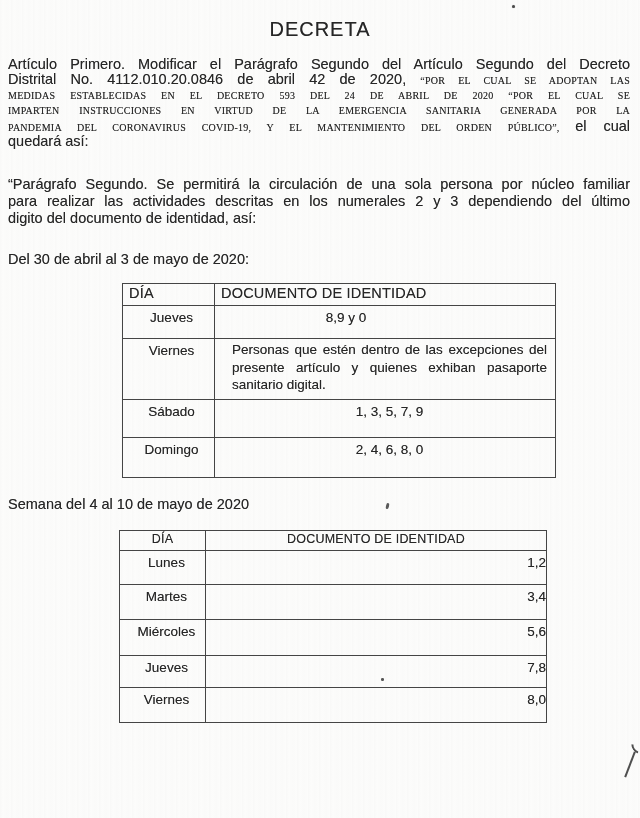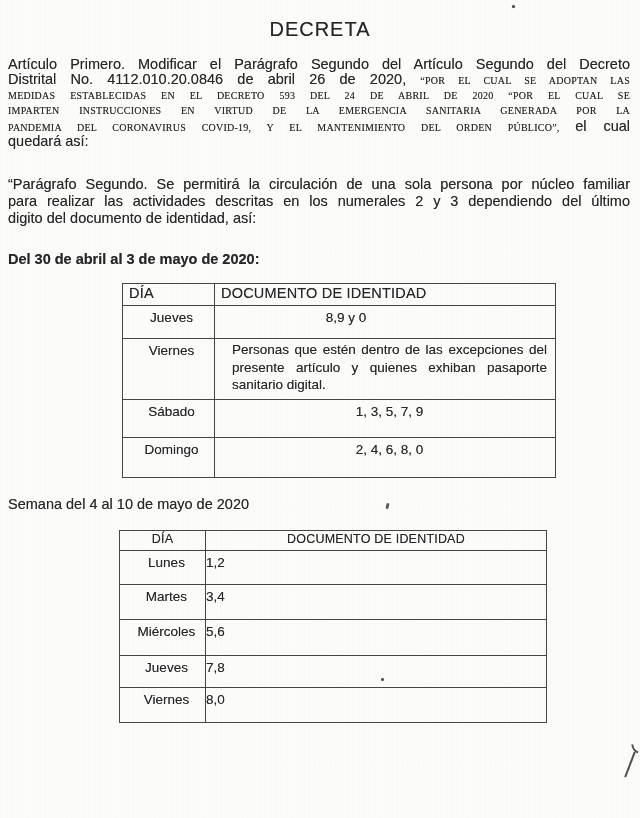--- a/index.html
+++ b/index.html
@@ -19,42 +19,42 @@
   }
   .para { position:absolute; left:8px; width:622px; font-size:14.5px; }
   .p1 { top:57px; }
   .p2 { top:176px; }
   .p1 .ln { line-height:15.4px; height:15.4px; }
   .p2 .ln { line-height:17px; height:17px; }
   .jline { text-align:justify; text-align-last:justify; white-space:nowrap; }
   .lline { text-align:left; white-space:nowrap; }
   .caps { font-size:10px; letter-spacing:0.25px;font-family:Liberation Serif, serif; }
   .heading { position:absolute; left:8px; font-size:14.5px; white-space:nowrap; }
-  .h1 { top:251px;font-weight:bold; }
+  .h1 { top:251px; }
   .h2 { top:496px; }
 
   table { position:absolute; border-collapse:collapse; table-layout:fixed; background:transparent; }
   th, td { border:1.5px solid #454545; vertical-align:top; font-weight:400; overflow:hidden;text-align:center; }
   .t1 { left:122px; top:283px; width:434px; font-size:13.5px; }
   .t1 .c1 { width:92px; }
   .t1 th { height:20px; text-align:left; font-size:14.5px; letter-spacing:0.2px; padding:1px 0 0 6px; }
   .t1 td.day { padding:4px 0 0 6px; }
   .t1 td.val { padding:4px 0 0 9px; }
   .t1 tr.r0 { height:33px; }
   .t1 tr.r1 { height:61px; }
   .t1 tr.r2 { height:38px; }
   .t1 tr.r3 { height:40px;margin-top:12px; }
   .t1 td.center { text-align:center; padding:4px 78px 0 0; }
   .t1 td.just { text-align:justify; line-height:17.5px; padding:2px 8px 0 17px; }
 
   .t2 { left:119px; top:530px; width:428px; font-size:13.5px; }
   .t2 .c1 { width:86px; }
   .t2 th { height:18px; text-align:center; font-size:12.5px; letter-spacing:0.2px; padding:1px 0 0 0; }
   .t2 td.day { padding:4px 0 0 8px; }
-  .t2 td.val { text-align:left; padding:4px 0 0 0; }
+  .t2 td.val { text-align:right; padding:4px 0 0 0; }
   .t2 tr.r0 { height:34px; }
   .t2 tr.r1 { height:35px; }
   .t2 tr.r2 { height:36px; }
   .t2 tr.r3 { height:32px; }
   .t2 tr.r4 { height:35px; }
 
   .artifact { position:absolute; }
   .dot1 { left:512px; top:5px; width:3px; height:3px; border-radius:50%; background:#4a4a4a; box-shadow:0 0 1px #999; }
   .comma1 { left:386px; top:503px; width:2.5px; height:6px; border-radius:45%; background:#5a5a5a; transform:rotate(14deg); }
   .dot2 { left:381px; top:678px; width:2.5px; height:2.5px; border-radius:50%; background:#555; }
@@ -63,21 +63,21 @@
 </style>
 </head>
 <body>
 
 <div class="page">
 
   <div class="title">DECRETA</div>
 
   <div class="para p1">
     <div class="ln jline">Artículo Primero. Modificar el Parágrafo Segundo del Artículo Segundo del Decreto</div>
-    <div class="ln jline"><span>Distrital No. 4112.010.20.0846 de abril 26 de 2020, </span><span class="caps">“POR EL CUAL SE ADOPTAN LAS</span></div>
+    <div class="ln jline"><span>Distrital No. 4112.010.20.0846 de abril 42 de 2020, </span><span class="caps">“POR EL CUAL SE ADOPTAN LAS</span></div>
     <div class="ln jline caps">MEDIDAS ESTABLECIDAS EN EL DECRETO 593 DEL 24 DE ABRIL DE 2020 “POR EL CUAL SE</div>
     <div class="ln jline caps">IMPARTEN INSTRUCCIONES EN VIRTUD DE LA EMERGENCIA SANITARIA GENERADA POR LA</div>
     <div class="ln jline"><span class="caps">PANDEMIA DEL CORONAVIRUS COVID-19, Y EL MANTENIMIENTO DEL ORDEN PÚBLICO”, </span><span>el cual</span></div>
     <div class="ln lline">quedará así:</div>
   </div>
 
   <div class="para p2">
     <div class="ln jline">“Parágrafo Segundo. Se permitirá la circulación de una sola persona por núcleo familiar</div>
     <div class="ln jline">para realizar las actividades descritas en los numerales 2 y 3 dependiendo del último</div>
     <div class="ln lline">digito del documento de identidad, así:</div>

